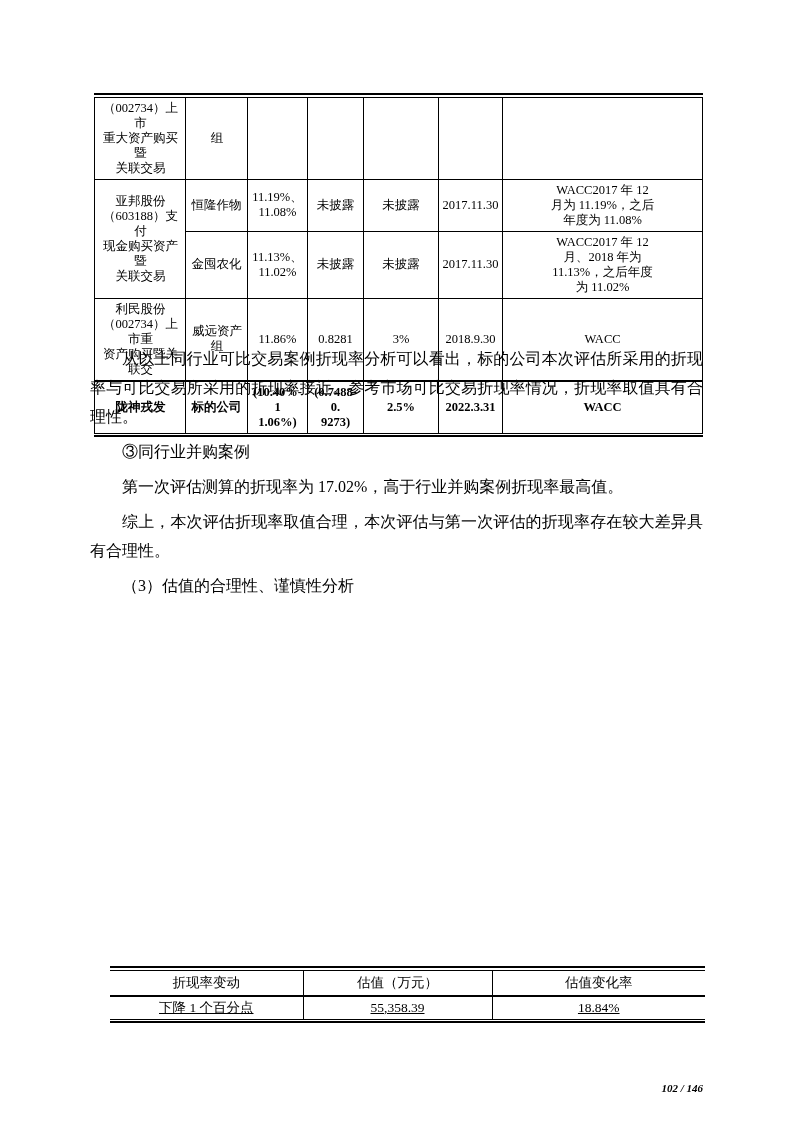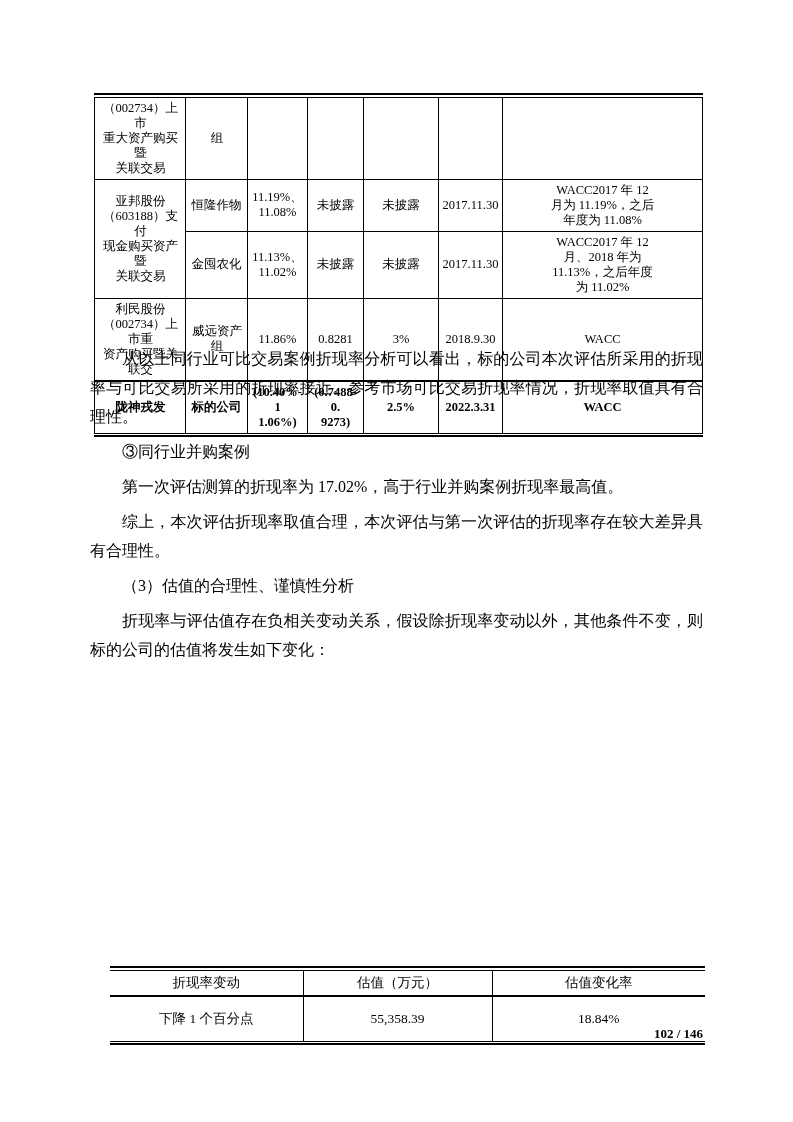--- a/index.html
+++ b/index.html
@@ -80,31 +80,32 @@
   }
   table.sens th, table.sens td {
     font-size: 13.5px;
     line-height: 16px;
     text-align: center;
     vertical-align: middle;
     border-left: 1px solid #000;
     border-right: 1px solid #000;
   }
   table.sens th { font-weight: normal; padding: 4px 3px; border-bottom: 2px solid #000; }
-  table.sens td { padding: 14px 3px; }
+  table.sens td { padding: 3px 3px; text-decoration: underline; }
   table.sens th:first-child, table.sens td:first-child { border-left: none; }
   table.sens th:last-child, table.sens td:last-child { border-right: none; }
 
   
   .page-number {
     position: absolute;
-    top: 1026px;
+    top: 1082px;
     right: 90px;
-    font-size: 13px;
+    font-size: 11px;
     font-weight: bold;
+    font-style: italic;
   }
 </style>
 </head>
 <body>
 
 <div class="page">
 
   <div class="cmp-wrap">
     <table class="cmp">
       <colgroup>
@@ -181,21 +182,20 @@
       </tbody>
     </table>
   </div>
 
   <div class="paras">
     <p>从以上同行业可比交易案例折现率分析可以看出，标的公司本次评估所采用的折现率与可比交易所采用的折现率接近。参考市场可比交易折现率情况，折现率取值具有合理性。</p>
     <p>③同行业并购案例</p>
     <p>第一次评估测算的折现率为 17.02%，高于行业并购案例折现率最高值。</p>
     <p>综上，本次评估折现率取值合理，本次评估与第一次评估的折现率存在较大差异具有合理性。</p>
     <p>（3）估值的合理性、谨慎性分析</p>
-    <p>折现率与评估值存在负相关变动关系，假设除折现率变动以外，其他条件不变，则标的公司的估值将发生如下变化：</p>
   </div>
 
   <div class="sens-wrap">
     <table class="sens">
       <colgroup>
         <col style="width:193px">
           <col style="width:189px">
           <col>
       </colgroup>
       <thead>

